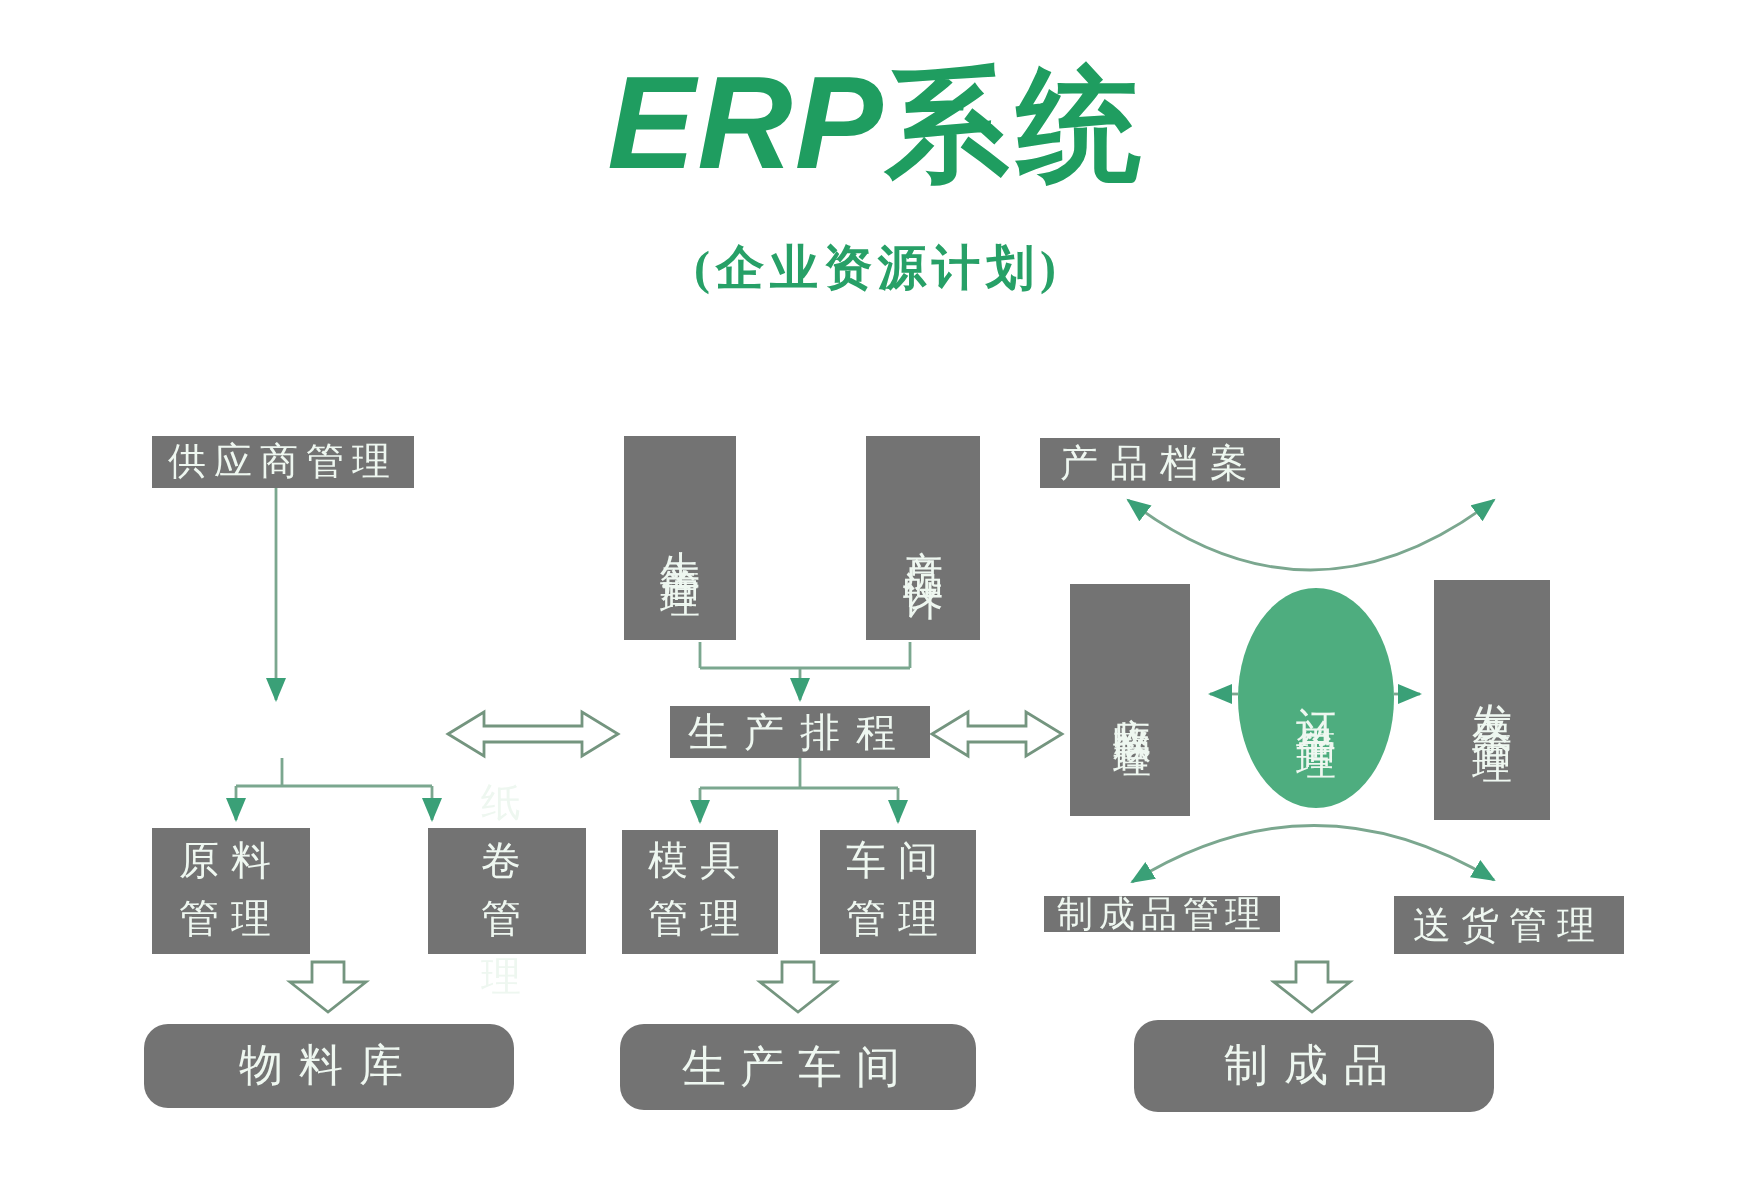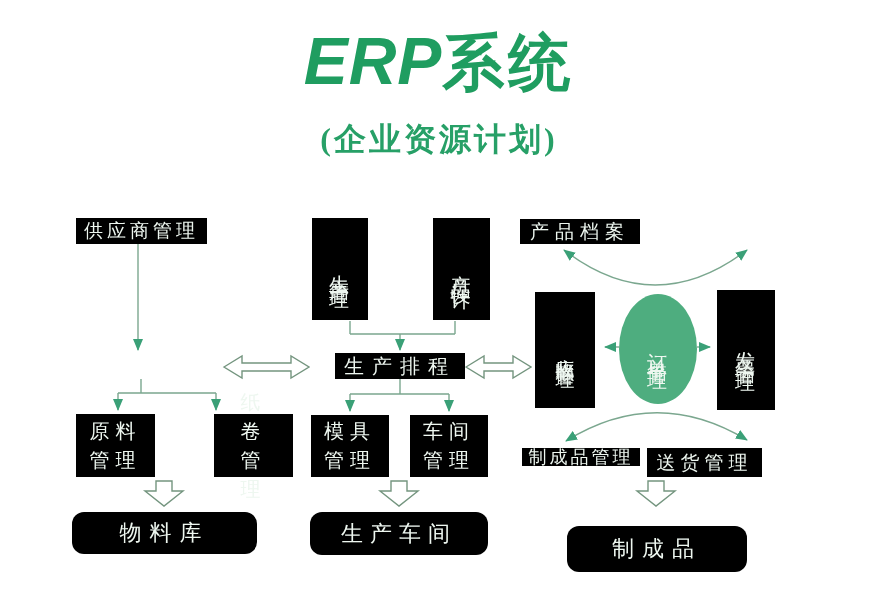--- a/index.html
+++ b/index.html
@@ -9,24 +9,24 @@
   }
   .overlay{position:absolute;left:0;top:0;width:878px;height:591px;}
   .title-wrap{position:absolute;left:0;top:28px;width:100%;text-align:center;line-height:1;}
   .title-en{
     font-family:"Liberation Sans","DejaVu Sans",sans-serif;
     font-weight:700;font-size:66px;color:#1f9d60;letter-spacing:1px;vertical-align:baseline;font-style:italic;
   }
   .title-zh{font-weight:700;font-size:62px;color:#1f9d60;letter-spacing:4px;margin-top:47px;}
   .subtitle{
     position:absolute;left:0;top:118px;width:100%;text-align:center;
-    font-weight:700;font-size:32px;color:#27a067;letter-spacing:3px;
+    font-weight:700;font-size:24px;color:#27a067;letter-spacing:3px;
   }
   .node{
-    position:absolute;background:#000000;color:#eef7f0;
+    position:absolute;background:#737373;color:#eef7f0;
     display:flex;align-items:center;justify-content:center;text-align:center;
     box-sizing:border-box;
   }
   .rounded{border-radius:12px;}
   .vtext{writing-mode:vertical-rl;text-orientation:upright;}
   
   .pos-supplier{left:76px;top:218px;width:131px;height:26px;font-size:19px;letter-spacing:4px;}
   .pos-purchasing{left:76px;top:353px;width:131px;height:26px;font-size:20px;letter-spacing:9px;}
   .pos-raw{left:76px;top:414px;width:79px;height:63px;font-size:20px;letter-spacing:6px;line-height:29px;padding:0 8px;}
   .pos-paper{left:176px;top:414px;width:79px;height:63px;font-size:20px;letter-spacing:6px;line-height:29px;padding:0 26px;margin-left:38px;}
@@ -38,22 +38,22 @@
   .pos-mold{left:311px;top:415px;width:78px;height:62px;font-size:20px;letter-spacing:6px;line-height:29px;padding:0 8px;}
   .pos-workshop{left:410px;top:415px;width:78px;height:62px;font-size:20px;letter-spacing:6px;line-height:29px;padding:0 8px;}
   .pos-prodworkshop{left:310px;top:512px;width:178px;height:43px;font-size:22px;letter-spacing:7px;}
   
   .pos-archive{left:520px;top:219px;width:120px;height:25px;font-size:19px;letter-spacing:6px;}
   .pos-marketing{left:672px;top:220px;width:123px;height:25px;font-size:19px;letter-spacing:6px;}
   .pos-receivable{left:535px;top:292px;width:60px;height:116px;font-size:19px;letter-spacing:3px;}
   .pos-invoice{left:717px;top:290px;width:58px;height:120px;font-size:20px;letter-spacing:7px;}
   .pos-order{left:638px;top:295px;width:40px;height:108px;background:transparent;font-size:20px;letter-spacing:6px;color:#eef7f0;}
   .pos-fgm{left:522px;top:448px;width:118px;height:18px;font-size:18px;letter-spacing:3px;}
-  .pos-delivery{left:647px;top:448px;width:115px;height:29px;font-size:19px;letter-spacing:5px;}
-  .pos-finished{left:567px;top:510px;width:180px;height:46px;font-size:22px;letter-spacing:8px;margin-top:16px;}
+  .pos-delivery{left:697px;top:448px;width:115px;height:29px;font-size:19px;letter-spacing:5px;}
+  .pos-finished{left:567px;top:510px;width:180px;height:46px;font-size:22px;letter-spacing:8px;}
   .thin{stroke:#7ba78f;stroke-width:1.4;fill:none;}
   .hollow{fill:#ffffff;stroke:#74957f;stroke-width:1.4;}
 </style>
 </head>
 <body>
 
 <div class="canvas">
 
   <svg class="overlay" viewBox="0 0 878 591" xmlns="http://www.w3.org/2000/svg">
     <defs>

